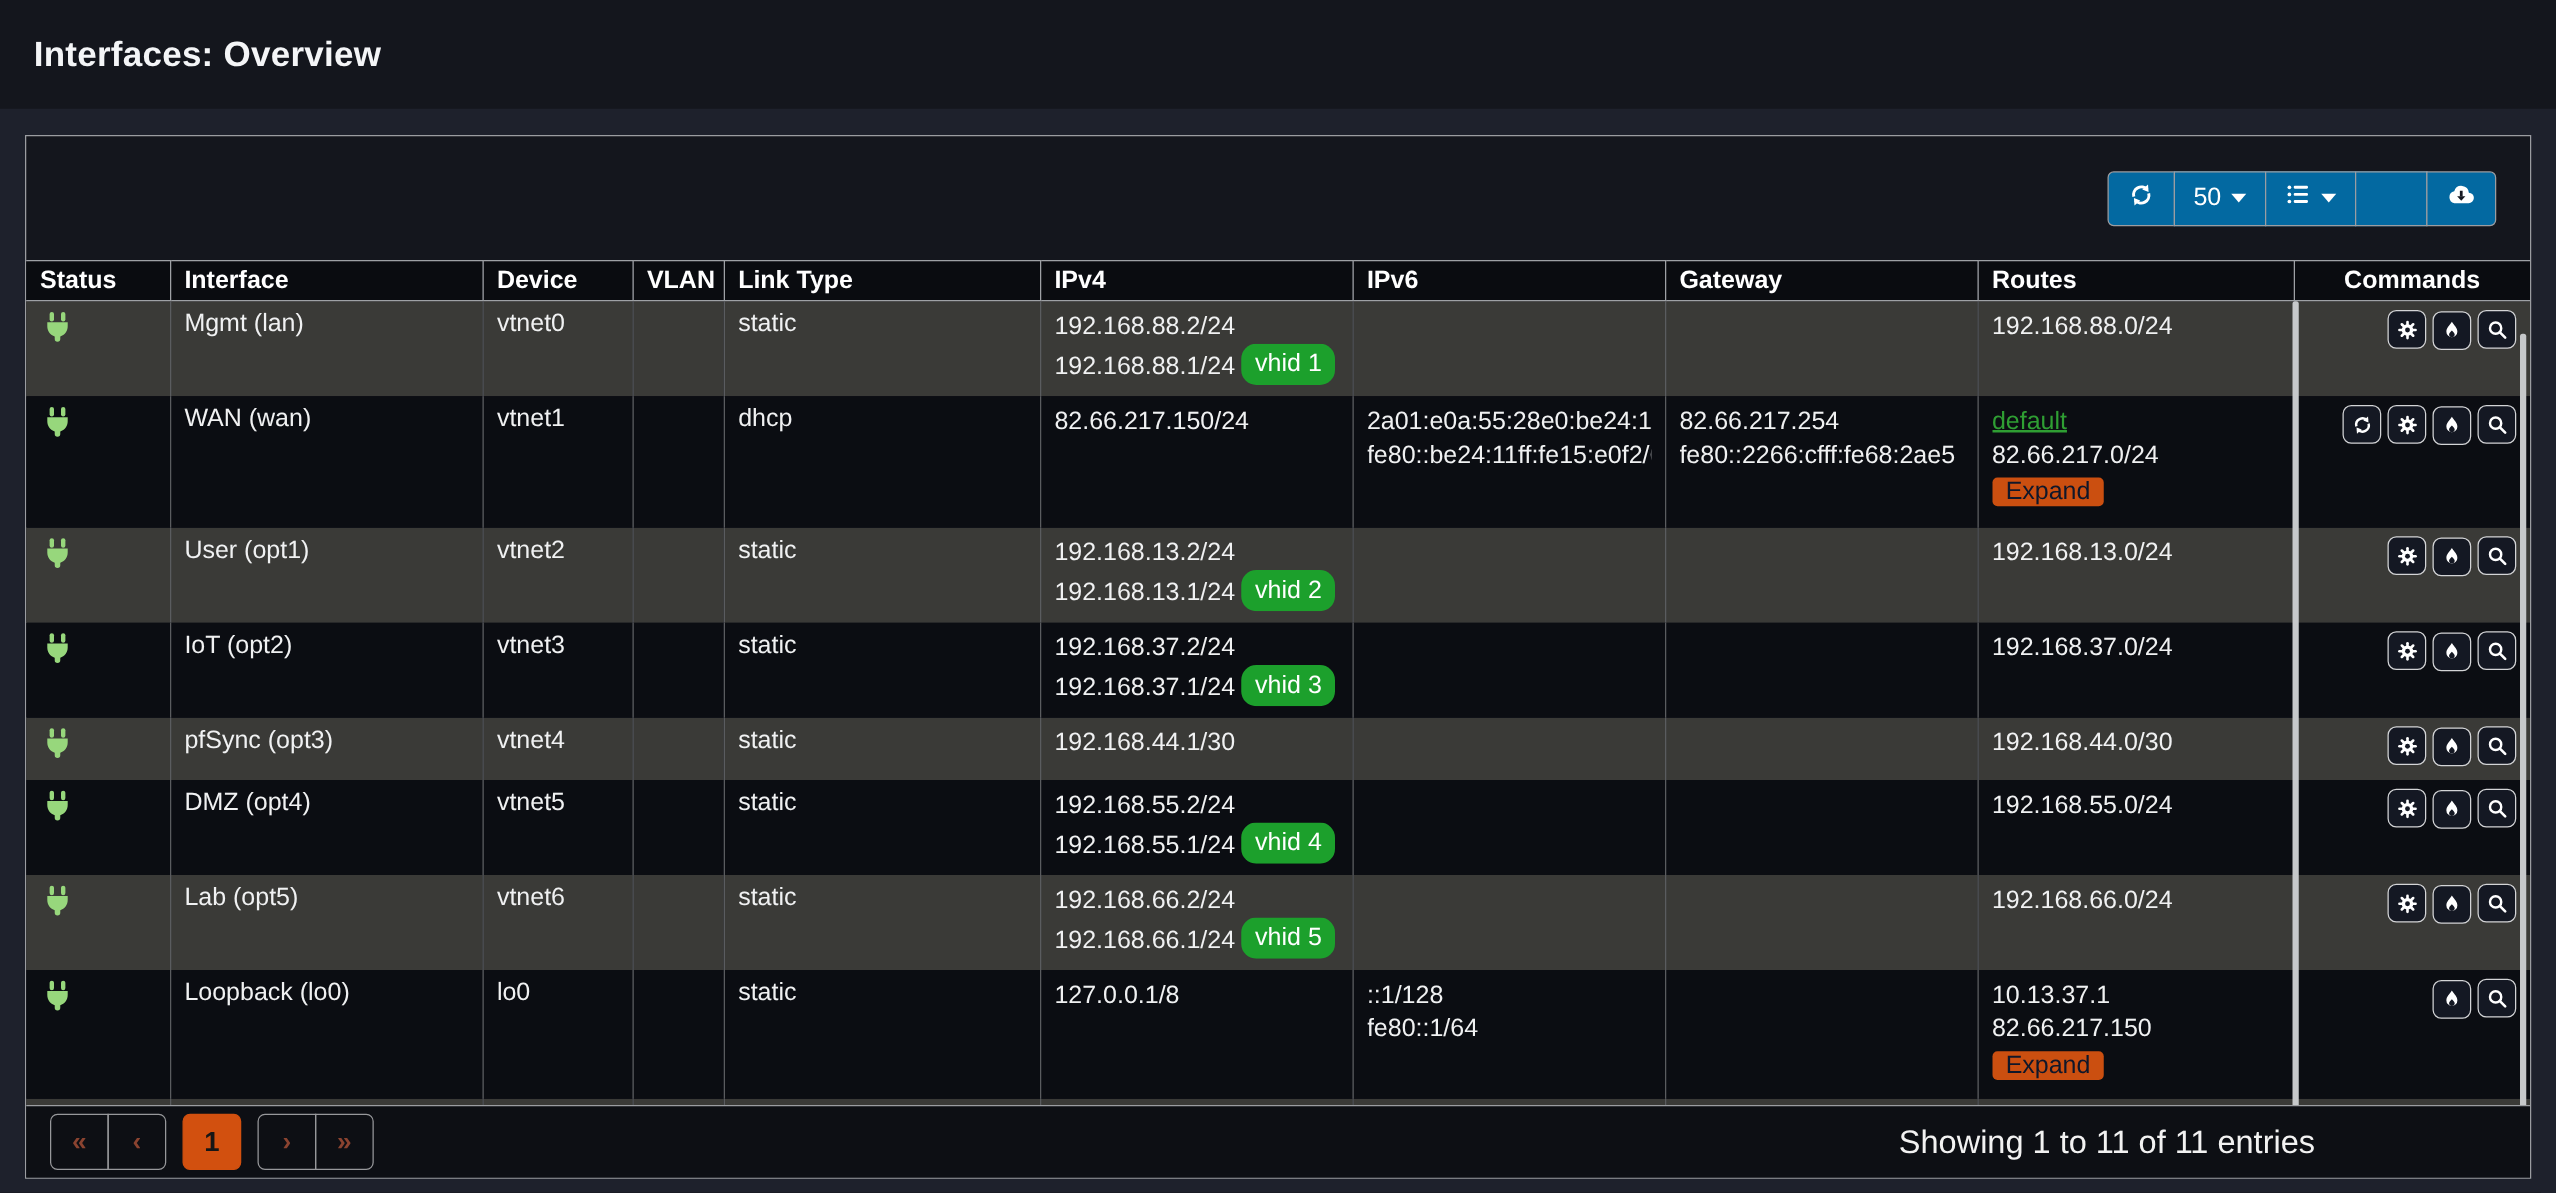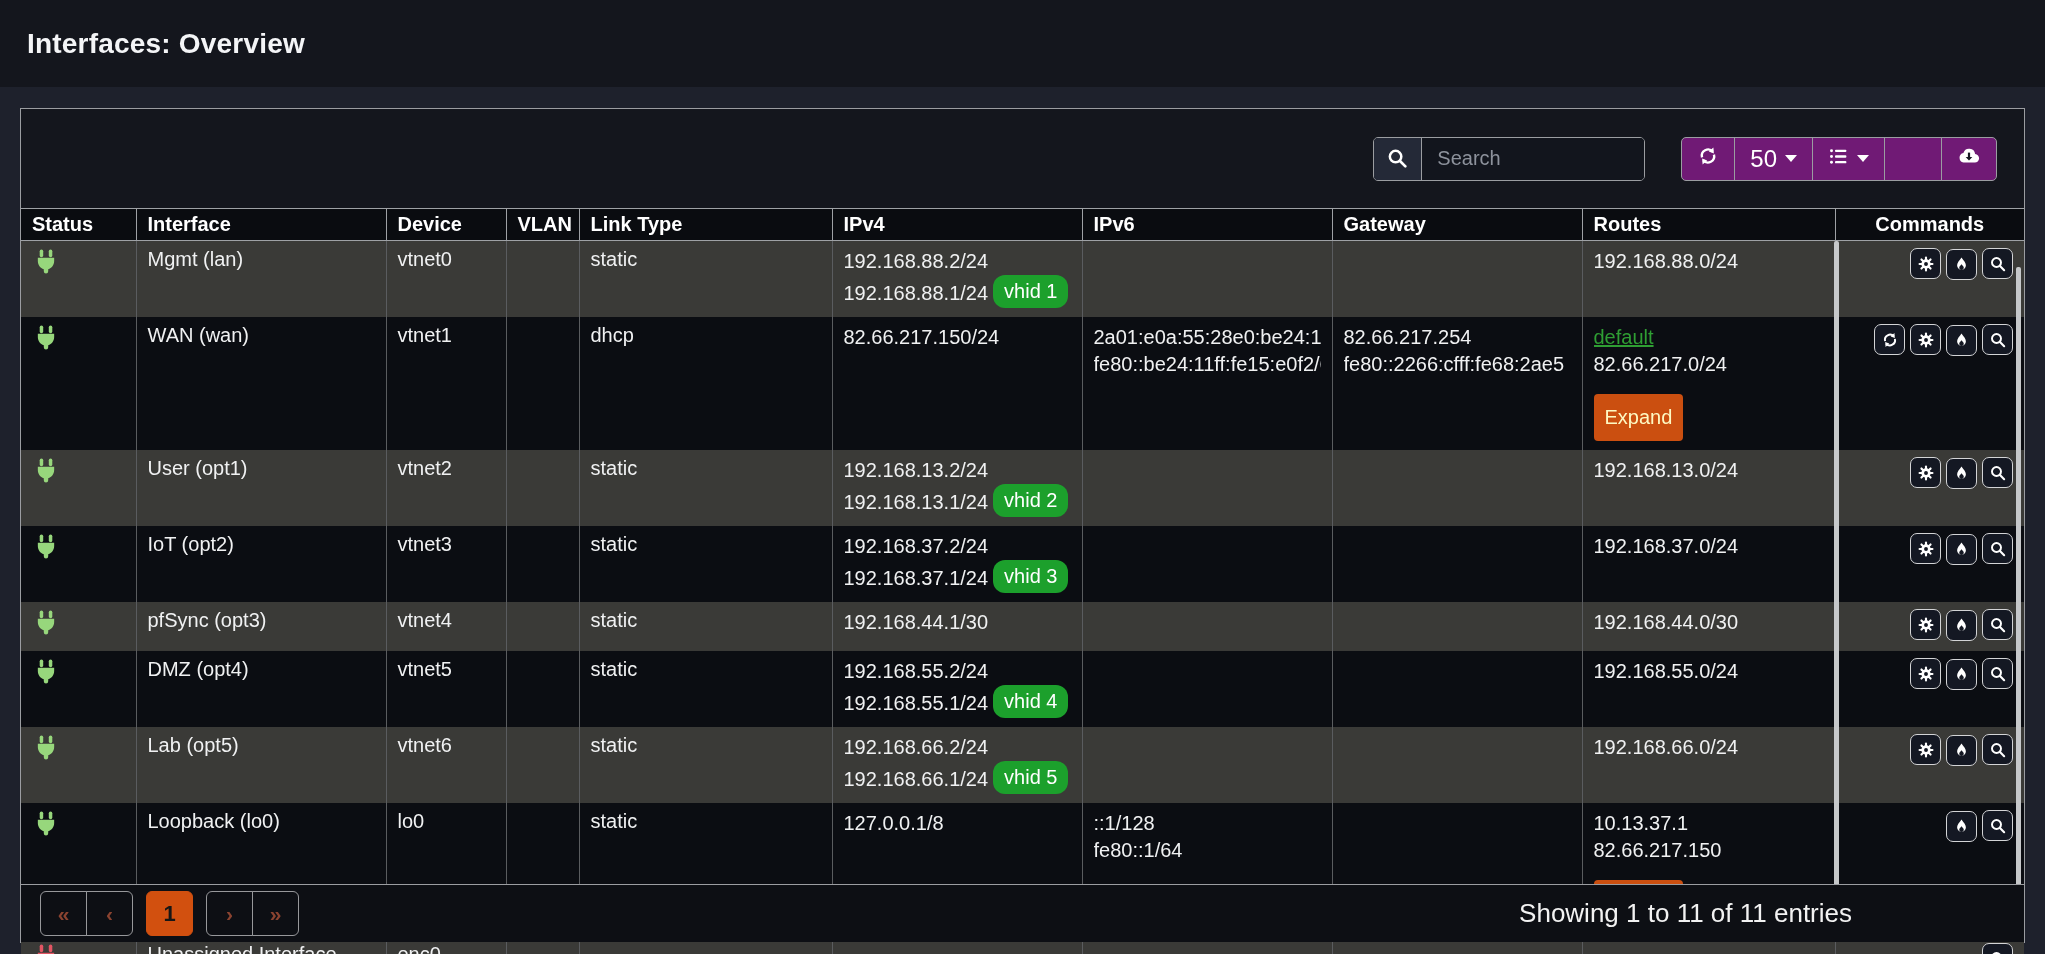--- a/index.html
+++ b/index.html
@@ -36,23 +36,23 @@
     width: 48px; background: #242937; display: flex; align-items: center; justify-content: center;
     border-right: 1px solid #9b9da1;
   }
   .search-group input {
     flex: 1; background: #12151d; border: none; outline: none;
     color: #dfe2e8; font-size: 20px; padding: 0 15px; font-family: inherit; min-width: 0;
   }
   .search-group input::placeholder { color: #8d929c; }
   .btn-group { display: flex; height: 44px; }
   .tbtn {
-    background: #701a75; border: 1px solid #9b9da1; margin-left: -1px;
+    background: #0369a1; border: 1px solid #9b9da1; margin-left: -1px;
     color: #fff; display: inline-flex; align-items: center; justify-content: center;
-    gap: 8px; font-size: 24px; font-family: inherit; cursor: pointer; padding: 0 15px;
+    gap: 8px; font-size: 20px; font-family: inherit; cursor: pointer; padding: 0 15px;
   }
   .tbtn:first-child { border-radius: 5px 0 0 5px; margin-left: 0; }
   .tbtn:last-child { border-radius: 0 5px 5px 0; }
   .tbtn.blank { width: 58px; }
   .caret {
     display: inline-block; width: 0; height: 0;
     border-left: 6px solid transparent; border-right: 6px solid transparent;
     border-top: 7px solid #fff;
   }
 
@@ -84,22 +84,22 @@
   .tbl tbody tr:nth-child(9) { height: 40px; }
   .line { line-height: 27px; white-space: nowrap; overflow: hidden; }
   .line.green { color: #2f9e33; text-decoration: underline; }
   .c-status { padding-left: 13px; }
   .badge {
     display: inline-block; background: #1ca02c; color: #fff;
     font-size: 20px; line-height: 17px; padding: 8px 11px; border-radius: 12px;
     margin-left: 5px; vertical-align: 2px;
   }
   .expand {
-    display: inline-block; margin-top: 16px; background: #cb4f10; color: #fef9c3;
-    border: none; border-radius: 4px; font-size: 20px; padding: 12px 11px;
+    display: inline-block; margin-top: 4px; background: #cb4f10; color: #0f172a;
+    border: none; border-radius: 4px; font-size: 20px; padding: 0 11px;
     font-family: inherit; cursor: pointer;
   }
   .c-cmds { text-align: right; padding: 4px 14px 4px 4px; white-space: nowrap; }
   .cmd {
     width: 31px; height: 31px; border: 1px solid #d3d4d6; border-radius: 7px;
     background: #141823; display: inline-flex; align-items: center; justify-content: center;
     margin-left: 5px; padding: 0; cursor: pointer;
   }
   .cmd span { display: inline-flex; }
 
@@ -135,29 +135,20 @@
 <body>
 
 <div class="titlebar">
   <h1>Interfaces: Overview</h1>
 </div>
 
 <div class="content">
   <div class="panel">
 
     <div class="toolbar">
-      <div class="search-group">
-        <span class="search-addon">
-          <svg viewBox="0 0 24 24" width="23" height="23">
-              <circle cx="10" cy="10" r="6" fill="none" stroke="#fff" stroke-width="2.6"></circle>
-              <line x1="14.6" y1="14.6" x2="20.2" y2="20.2" stroke="#fff" stroke-width="2.8" stroke-linecap="round"></line>
-            </svg>
-        </span>
-        <input type="text" placeholder="Search" style="">
-      </div>
       <div class="btn-group">
         <button class="tbtn">
           <span>
             <svg viewBox="0 0 24 24" width="22" height="22">
                 <path d="M5.5 13.5 A6.8 6.8 0 0 1 17.2 7.3" fill="none" stroke="#fff" stroke-width="2.6"></path>
                 <polygon points="17.9,2.8 18.4,9.4 12.9,7.2" fill="#fff"></polygon>
                 <path d="M18.5 10.5 A6.8 6.8 0 0 1 6.8 16.7" fill="none" stroke="#fff" stroke-width="2.6"></path>
                 <polygon points="6.1,21.2 5.6,14.6 11.1,16.8" fill="#fff"></polygon>
               </svg>
           </span>

